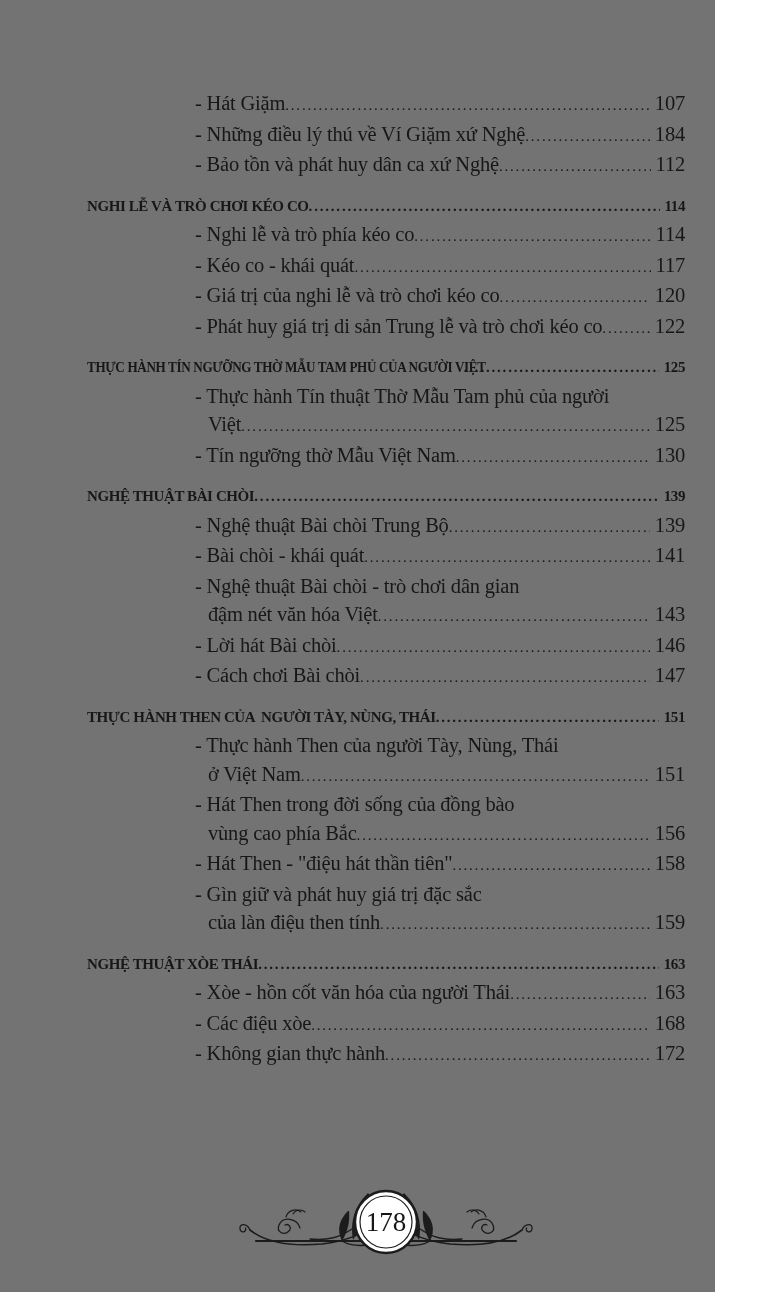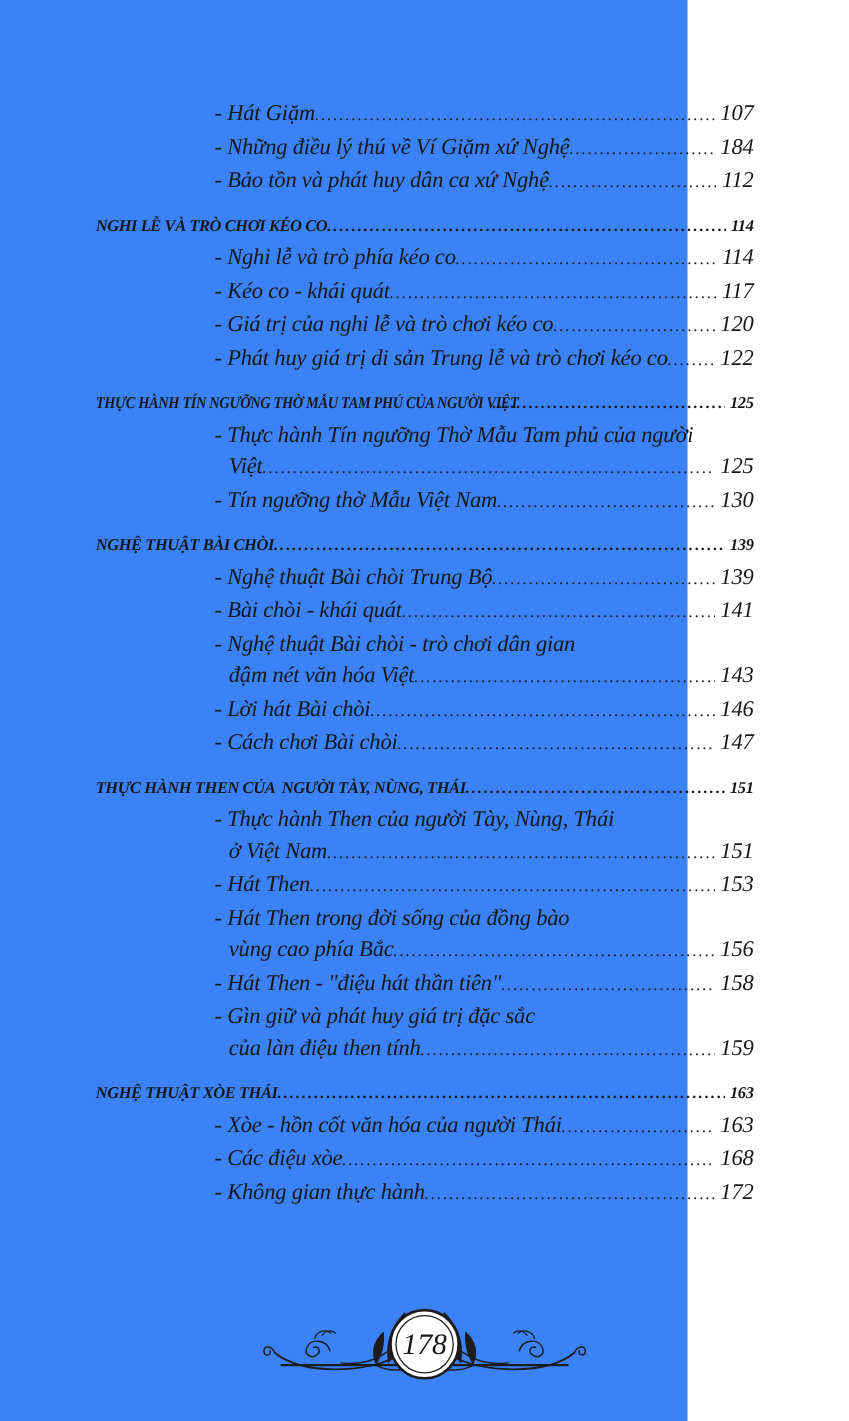--- a/index.html
+++ b/index.html
@@ -1,20 +1,20 @@
 <!DOCTYPE html>
 <html><head>
 <meta charset="utf-8">
 <style>
   html,body{margin:0;padding:0;}
   body{
     width:772px;height:1292px;background:#ffffff;overflow:hidden;
     font-family:"Liberation Serif", serif;color:#171717;
   }
-  .page-root{position:relative;width:625px;height:1292px;background:#3b82f6;font-style:italic;}
+  .page-root{position:relative;width:715px;height:1292px;background:#737373;}
 
   
   .toc{position:absolute;left:87px;top:89px;width:598px;}
   .row{display:flex;align-items:baseline;line-height:28.5px;}
   .heading-row{font-weight:700;font-size:15px;letter-spacing:-0.4px;margin-top:11px;}
   .item-row{font-size:20.5px;letter-spacing:-0.2px;padding-left:108px;}
   .cont-row{padding-left:121px;}
   .label{flex:0 0 auto;white-space:pre;}
   .dots{flex:1 1 auto;min-width:0;overflow:hidden;white-space:nowrap;}
   .dots::after{
@@ -77,21 +77,21 @@
           <span class="page-num">122</span>
         </div>
       </div>
       <div class="toc-section">
         <div class="row heading-row">
           <span class="label" style="transform: scaleX(0.874603); transform-origin: left center; margin-right: -79px;">THỰC HÀNH TÍN NGƯỠNG THỜ MẪU TAM PHỦ CỦA NGƯỜI VIỆT</span>
           <span class="dots"></span>
           <span class="page-num">125</span>
         </div>
         <div class="row item-row">
-          <span class="label">- Thực hành Tín ngưỡng Thờ Mẫu Tam phủ của người</span>
+          <span class="label">- Thực hành Tín thuật Thờ Mẫu Tam phủ của người</span>
         </div>
         <div class="row item-row cont-row">
           <span class="label">Việt</span>
           <span class="dots"></span>
           <span class="page-num">125</span>
         </div>
         <div class="row item-row">
           <span class="label">- Tín ngưỡng thờ Mẫu Việt Nam</span>
           <span class="dots"></span>
           <span class="page-num">130</span>
@@ -138,25 +138,20 @@
           <span class="dots"></span>
           <span class="page-num">151</span>
         </div>
         <div class="row item-row">
           <span class="label">- Thực hành Then của người Tày, Nùng, Thái</span>
         </div>
         <div class="row item-row cont-row">
           <span class="label">ở Việt Nam</span>
           <span class="dots"></span>
           <span class="page-num">151</span>
-        </div>
-        <div class="row item-row">
-          <span class="label">- Hát Then</span>
-          <span class="dots"></span>
-          <span class="page-num">153</span>
         </div>
         <div class="row item-row">
           <span class="label">- Hát Then trong đời sống của đồng bào</span>
         </div>
         <div class="row item-row cont-row">
           <span class="label">vùng cao phía Bắc</span>
           <span class="dots"></span>
           <span class="page-num">156</span>
         </div>
         <div class="row item-row">

